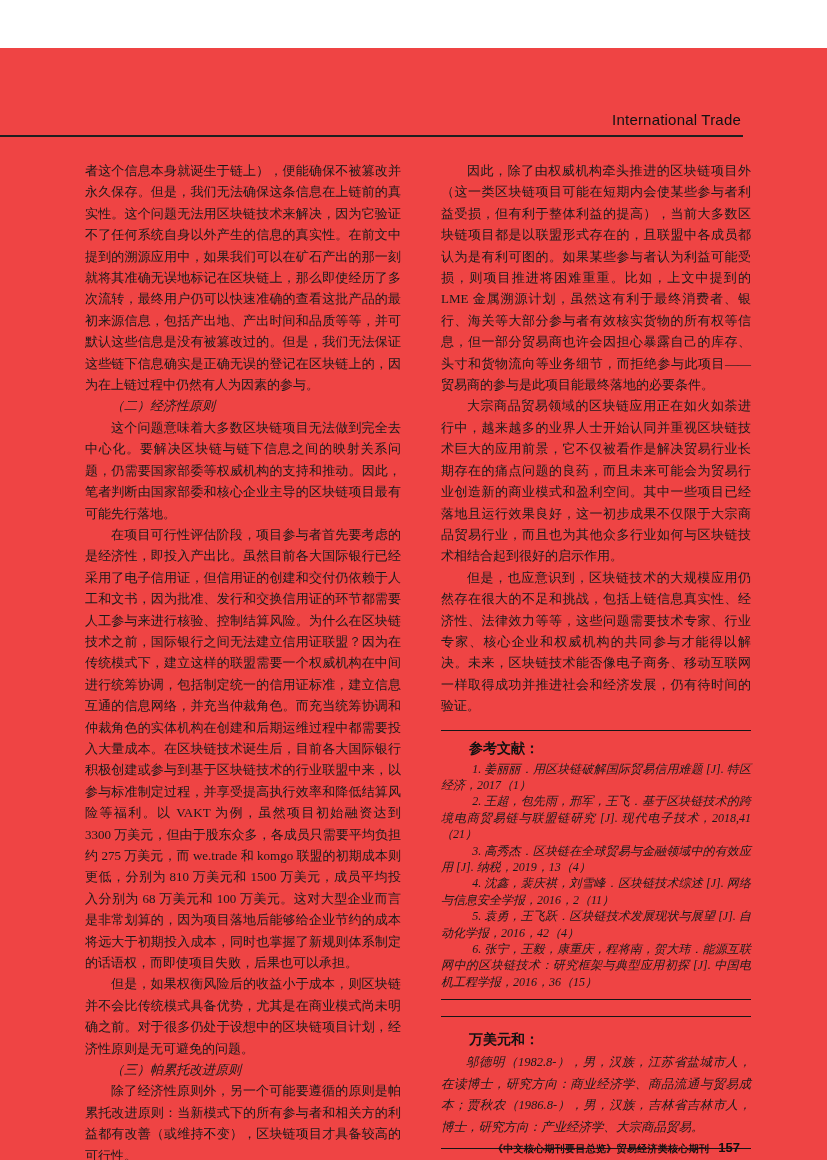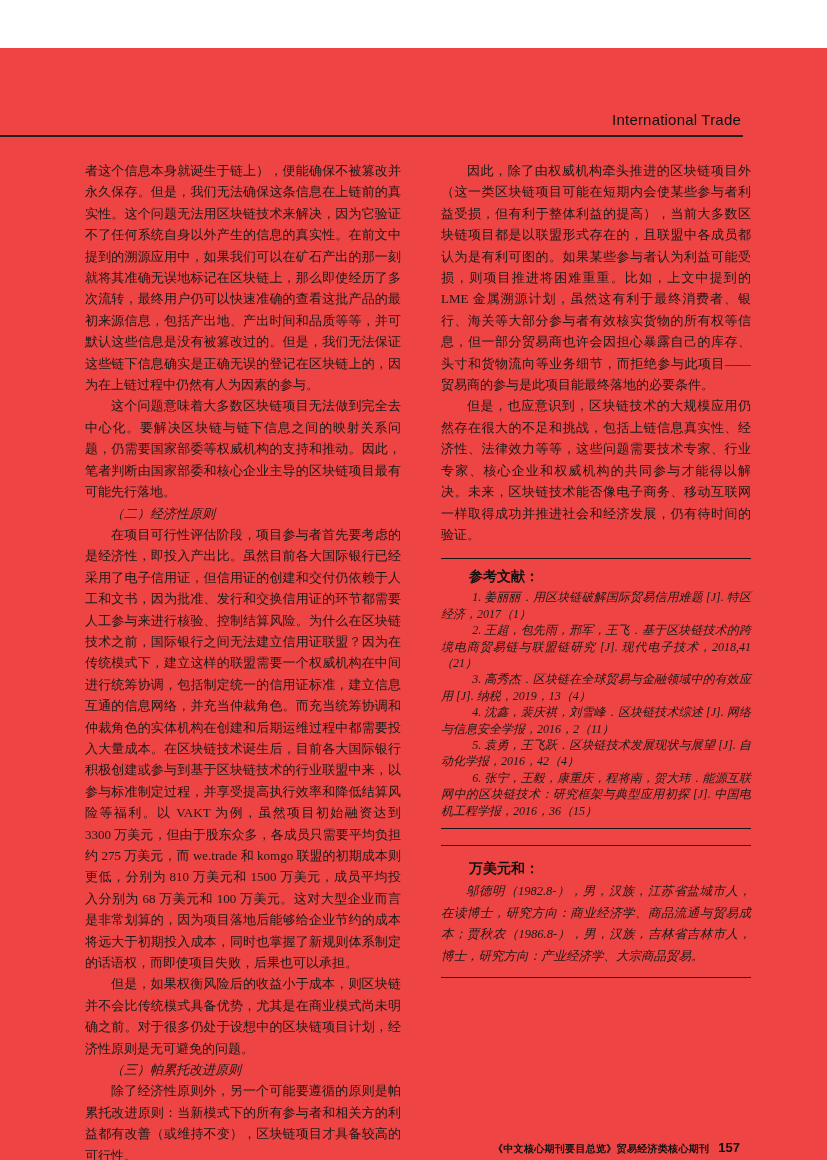--- a/index.html
+++ b/index.html
@@ -68,32 +68,33 @@
 
 <div class="page">
 
   <div class="header-title">International Trade</div>
   <div class="header-rule"></div>
 
   <div class="content">
 
     <div class="col col-left">
       <p class="body no-indent">者这个信息本身就诞生于链上），便能确保不被篡改并永久保存。但是，我们无法确保这条信息在上链前的真实性。这个问题无法用区块链技术来解决，因为它验证不了任何系统自身以外产生的信息的真实性。在前文中提到的溯源应用中，如果我们可以在矿石产出的那一刻就将其准确无误地标记在区块链上，那么即使经历了多次流转，最终用户仍可以快速准确的查看这批产品的最初来源信息，包括产出地、产出时间和品质等等，并可默认这些信息是没有被篡改过的。但是，我们无法保证这些链下信息确实是正确无误的登记在区块链上的，因为在上链过程中仍然有人为因素的参与。</p>
+      <p class="body kai">（二）经济性原则</p>
       <p class="body">这个问题意味着大多数区块链项目无法做到完全去中心化。要解决区块链与链下信息之间的映射关系问题，仍需要国家部委等权威机构的支持和推动。因此，笔者判断由国家部委和核心企业主导的区块链项目最有可能先行落地。</p>
-      <p class="body kai">（二）经济性原则</p>
       <p class="body">在项目可行性评估阶段，项目参与者首先要考虑的是经济性，即投入产出比。虽然目前各大国际银行已经采用了电子信用证，但信用证的创建和交付仍依赖于人工和文书，因为批准、发行和交换信用证的环节都需要人工参与来进行核验、控制结算风险。为什么在区块链技术之前，国际银行之间无法建立信用证联盟？因为在传统模式下，建立这样的联盟需要一个权威机构在中间进行统筹协调，包括制定统一的信用证标准，建立信息互通的信息网络，并充当仲裁角色。而充当统筹协调和仲裁角色的实体机构在创建和后期运维过程中都需要投入大量成本。在区块链技术诞生后，目前各大国际银行积极创建或参与到基于区块链技术的行业联盟中来，以参与标准制定过程，并享受提高执行效率和降低结算风险等福利。以 VAKT 为例，虽然项目初始融资达到 3300 万美元，但由于股东众多，各成员只需要平均负担约 275 万美元，而 we.trade 和 komgo 联盟的初期成本则更低，分别为 810 万美元和 1500 万美元，成员平均投入分别为 68 万美元和 100 万美元。这对大型企业而言是非常划算的，因为项目落地后能够给企业节约的成本将远大于初期投入成本，同时也掌握了新规则体系制定的话语权，而即使项目失败，后果也可以承担。</p>
       <p class="body">但是，如果权衡风险后的收益小于成本，则区块链并不会比传统模式具备优势，尤其是在商业模式尚未明确之前。对于很多仍处于设想中的区块链项目计划，经济性原则是无可避免的问题。</p>
       <p class="body kai">（三）帕累托改进原则</p>
       <p class="body">除了经济性原则外，另一个可能要遵循的原则是帕累托改进原则：当新模式下的所有参与者和相关方的利益都有改善（或维持不变），区块链项目才具备较高的可行性。</p>
     </div>
 
     <div class="col col-right">
       <p class="body">因此，除了由权威机构牵头推进的区块链项目外（这一类区块链项目可能在短期内会使某些参与者利益受损，但有利于整体利益的提高），当前大多数区块链项目都是以联盟形式存在的，且联盟中各成员都认为是有利可图的。如果某些参与者认为利益可能受损，则项目推进将困难重重。比如，上文中提到的 LME 金属溯源计划，虽然这有利于最终消费者、银行、海关等大部分参与者有效核实货物的所有权等信息，但一部分贸易商也许会因担心暴露自己的库存、头寸和货物流向等业务细节，而拒绝参与此项目——贸易商的参与是此项目能最终落地的必要条件。</p>
 
 
+      <p class="body">大宗商品贸易领域的区块链应用正在如火如荼进行中，越来越多的业界人士开始认同并重视区块链技术巨大的应用前景，它不仅被看作是解决贸易行业长期存在的痛点问题的良药，而且未来可能会为贸易行业创造新的商业模式和盈利空间。其中一些项目已经落地且运行效果良好，这一初步成果不仅限于大宗商品贸易行业，而且也为其他众多行业如何与区块链技术相结合起到很好的启示作用。</p>
       <p class="body">但是，也应意识到，区块链技术的大规模应用仍然存在很大的不足和挑战，包括上链信息真实性、经济性、法律效力等等，这些问题需要技术专家、行业专家、核心企业和权威机构的共同参与才能得以解决。未来，区块链技术能否像电子商务、移动互联网一样取得成功并推进社会和经济发展，仍有待时间的验证。</p>
 
       <div class="ref-box">
         <h3 class="box-heading">参考文献：</h3>
         <p class="ref-item">1. 姜丽丽．用区块链破解国际贸易信用难题 [J]. 特区经济，2017（1）</p>
         <p class="ref-item">2. 王超，包先雨，邢军，王飞．基于区块链技术的跨境电商贸易链与联盟链研究 [J]. 现代电子技术，2018,41（21）</p>
         <p class="ref-item">3. 高秀杰．区块链在全球贸易与金融领域中的有效应用 [J]. 纳税，2019，13（4）</p>
         <p class="ref-item">4. 沈鑫，裴庆祺，刘雪峰．区块链技术综述 [J]. 网络与信息安全学报，2016，2（11）</p>
         <p class="ref-item">5. 袁勇，王飞跃．区块链技术发展现状与展望 [J]. 自动化学报，2016，42（4）</p>
         <p class="ref-item">6. 张宁，王毅，康重庆，程将南，贺大玮．能源互联网中的区块链技术：研究框架与典型应用初探 [J]. 中国电机工程学报，2016，36（15）</p>

